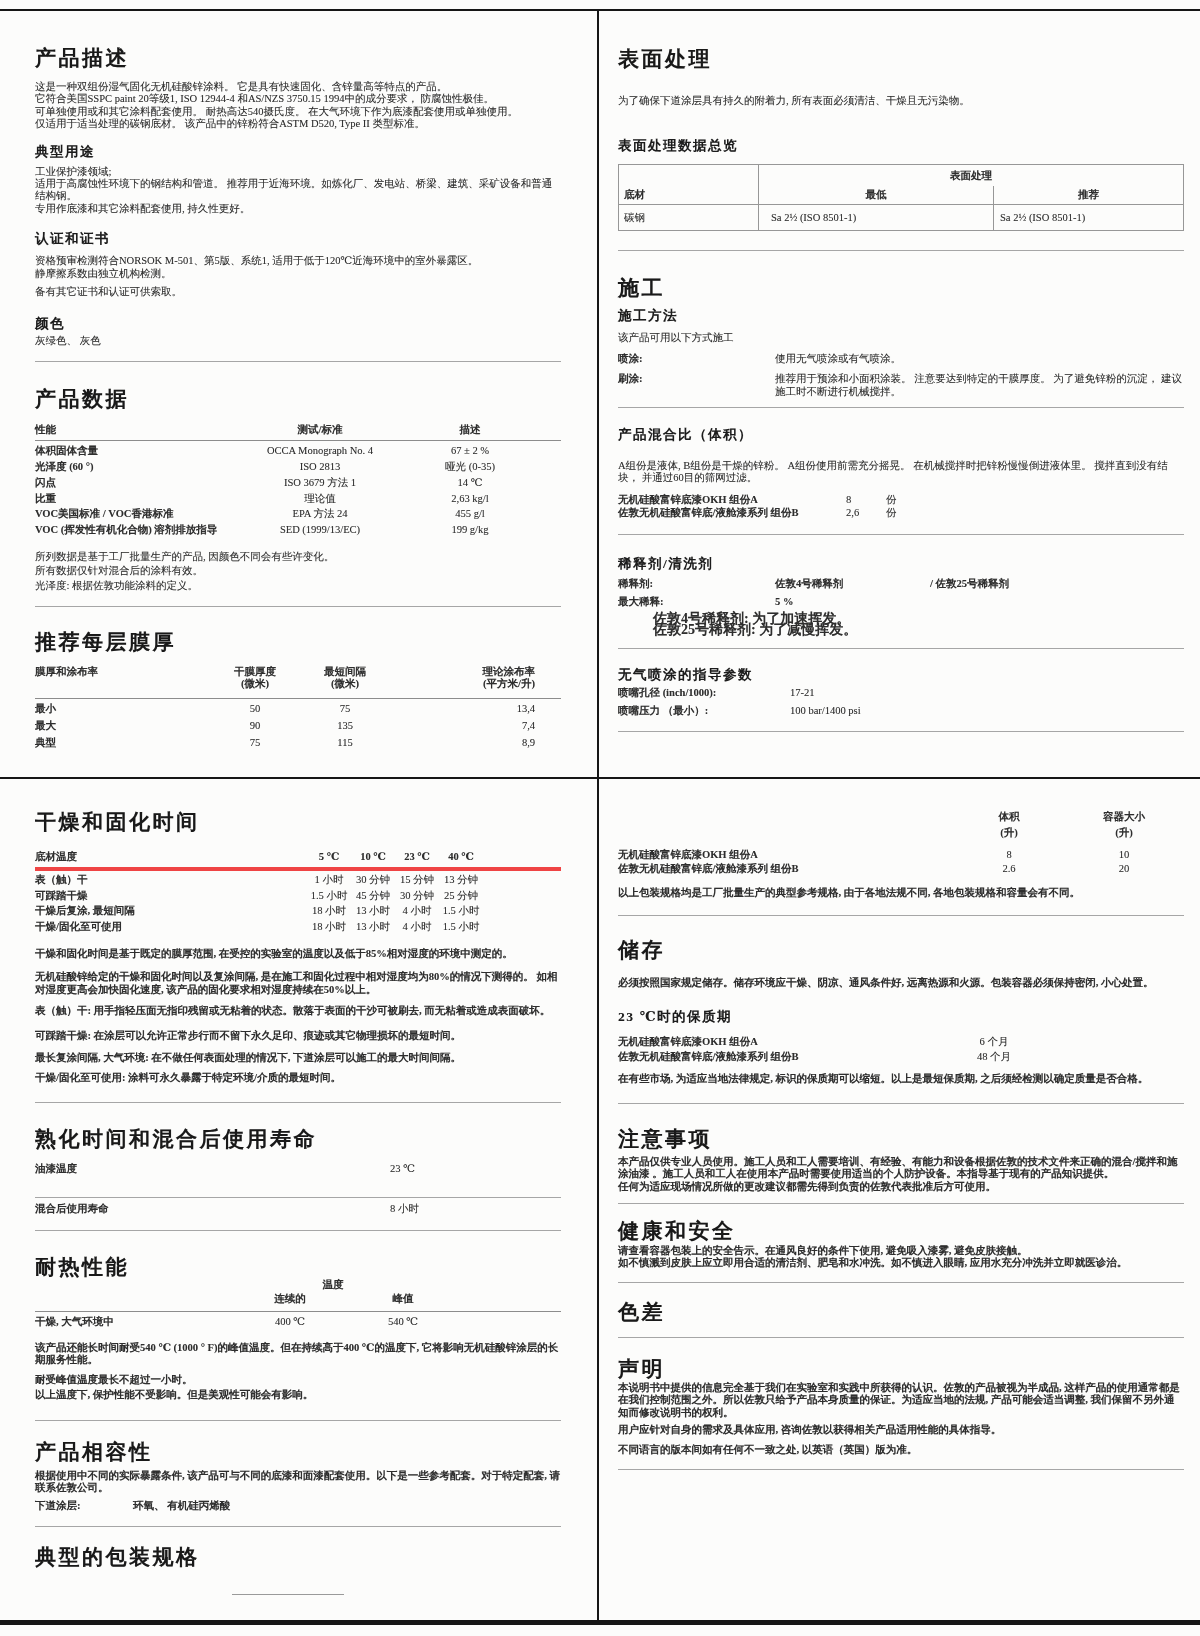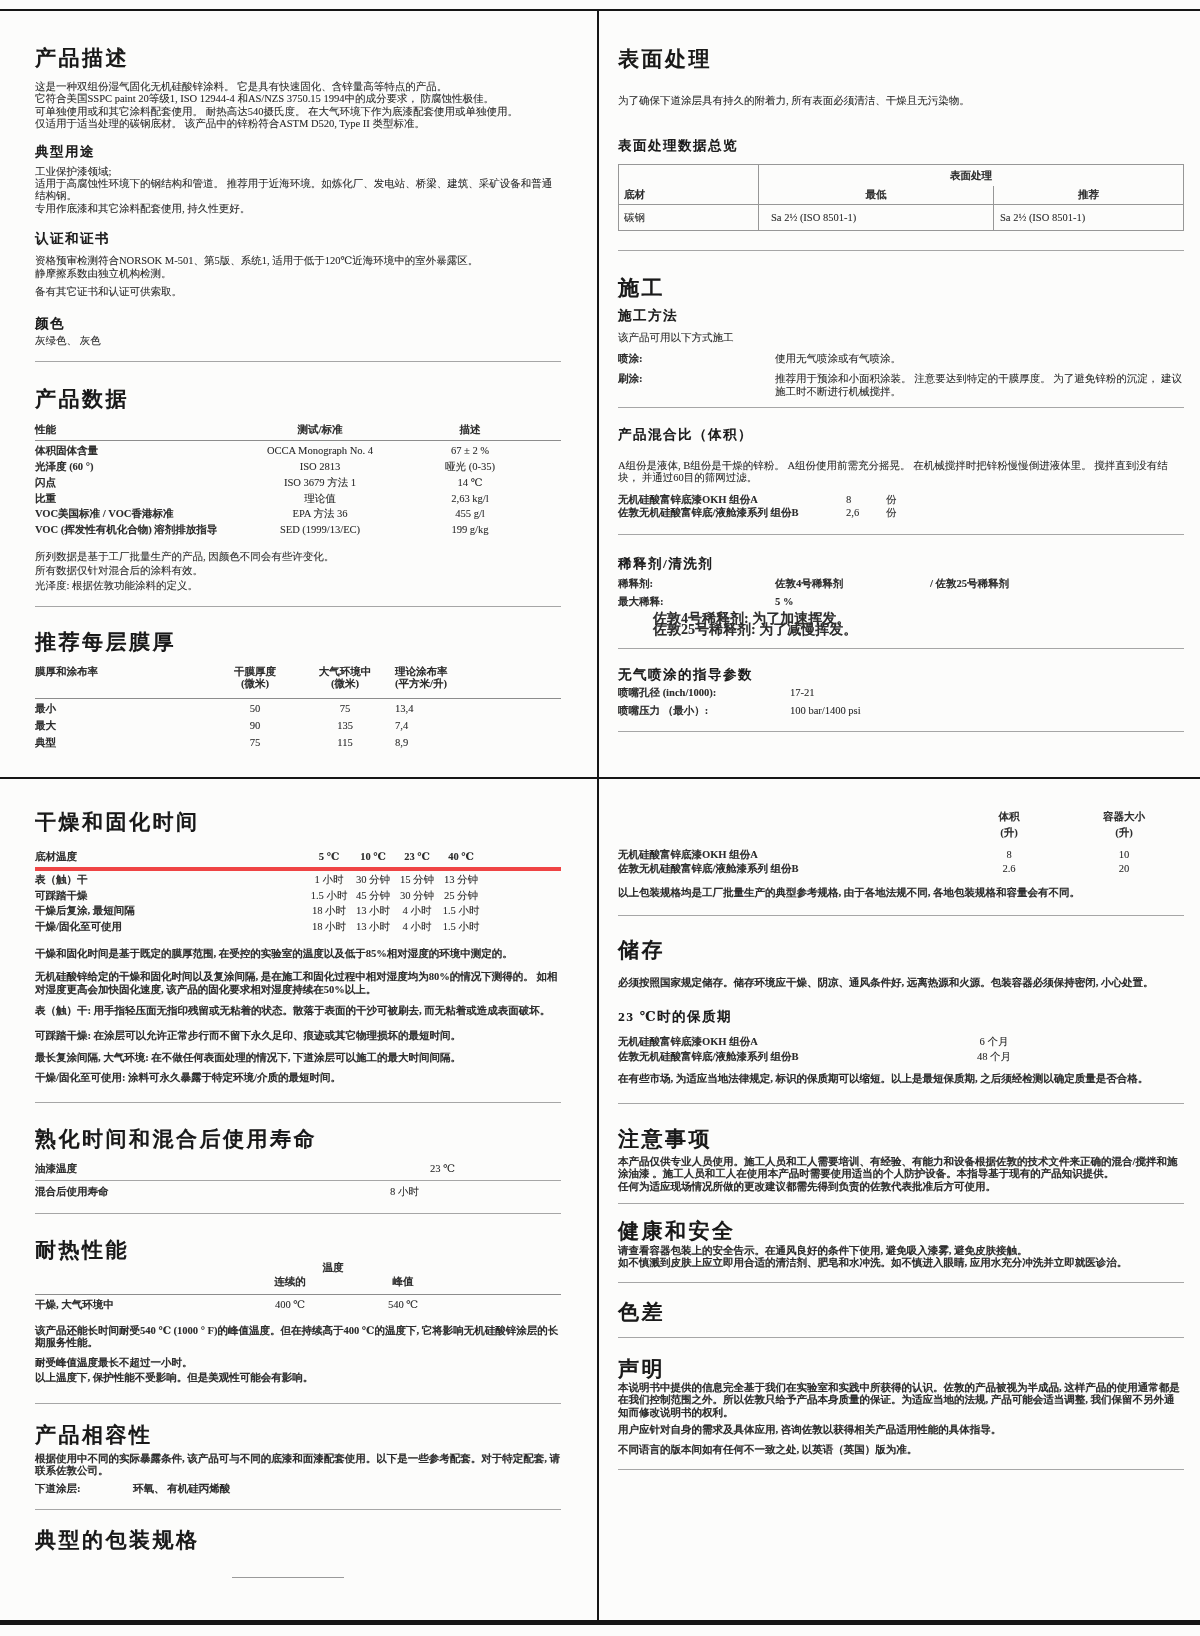--- a/index.html
+++ b/index.html
@@ -37,21 +37,21 @@
   .pd-c1 { width: 210px; }
   .pd-c2 { width: 150px; text-align: center; }
   .pd-c3 { width: 150px; text-align: center; }
   .pd-row { margin-top: 3.5px; }
 
   
   .ft-head { border-bottom: 1px solid #8c8c8c; padding-bottom: 7px; align-items: flex-start; }
   .ft-c1 { width: 180px; }
   .ft-c2 { width: 80px;  text-align: center; }
   .ft-c3 { width: 100px; text-align: center; }
-  .ft-c4 { width: 140px; text-align: left; }
+  .ft-c4 { width: 140px; text-align: right; }
   .ft-row { margin-top: 4.5px; }
 
   
   .sp-table { border: 1px solid #979797; width: 566px; }
   .sp-r { display: flex; align-items: center; }
   .sp-r1 { height: 21px; }
   .sp-r2 { height: 19px; border-bottom: 1px solid #979797; }
   .sp-r3 { height: 25px; }
   .sp-c1 { width: 140px; align-self: stretch; display: flex; align-items: center;
            border-right: 1px solid #979797; padding-left: 5px; }
@@ -66,21 +66,21 @@
   .mix-name { width: 228px; }
   .mix-ratio { width: 40px; }
 
   
   .dt-head { border-bottom: 4px solid #ef4444; padding-bottom: 4px; }
   .dt-c1 { width: 272px; }
   .dt-c  { width: 44px; text-align: center; }
   .dt-row { margin-top: 3px; }
 
   
-  .pl-row { border-bottom: 1px solid #a6a6a6; padding: 3px 0 5px; gap: 40px; }
+  .pl-row { border-bottom: 1px solid #a6a6a6; padding: 3px 0 22px; }
   .pl-row2 { padding: 5px 0 4px; }
   .pl-lab { width: 355px; }
 
   
   .ht-c1 { width: 185px; }
   .ht-c2 { width: 140px; text-align: center; }
   .ht-c3 { width: 86px;  text-align: center; }
   .ht-group { margin-left: 185px; width: 226px; text-align: center; }
   .ht-headrow { border-bottom: 1px solid #8c8c8c; padding-bottom: 5px; }
   .ht-datarow { margin-top: 4px; }
@@ -152,21 +152,21 @@
         <div class="pd-c2 t">ISO 3679 方法 1</div>
         <div class="pd-c3 t">14 ℃</div>
       </div>
       <div class="row pd-row">
         <div class="pd-c1 t b">比重</div>
         <div class="pd-c2 t">理论值</div>
         <div class="pd-c3 t">2,63 kg/l</div>
       </div>
       <div class="row pd-row">
         <div class="pd-c1 t b">VOC美国标准 / VOC香港标准</div>
-        <div class="pd-c2 t">EPA 方法 36</div>
+        <div class="pd-c2 t">EPA 方法 24</div>
         <div class="pd-c3 t">455 g/l</div>
       </div>
       <div class="row pd-row">
         <div class="pd-c1 t b">VOC (挥发性有机化合物) 溶剂排放指导</div>
         <div class="pd-c2 t">SED (1999/13/EC)</div>
         <div class="pd-c3 t">199 g/kg</div>
       </div>
     </div>
     <div style="margin-top:14px">
       <div class="t" style="margin-top:2px">所列数据是基于工厂批量生产的产品, 因颜色不同会有些许变化。</div>
@@ -178,21 +178,21 @@
 
     <div class="h1" style="margin-top:24px">推荐每层膜厚</div>
     <div style="margin-top:13px">
       <div class="row ft-head">
         <div class="ft-c1 t b">膜厚和涂布率</div>
         <div class="ft-c2">
           <div class="t b">干膜厚度</div>
           <div class="t b">(微米)</div>
         </div>
         <div class="ft-c3">
-          <div class="t b">大气环境中</div>
+          <div class="t b">最短间隔</div>
           <div class="t b">(微米)</div>
         </div>
         <div class="ft-c4">
           <div class="t b">理论涂布率</div>
           <div class="t b">(平方米/升)</div>
         </div>
       </div>
       <div class="row ft-row">
         <div class="ft-c1 t b">最小</div>
         <div class="ft-c2 t">50</div>

